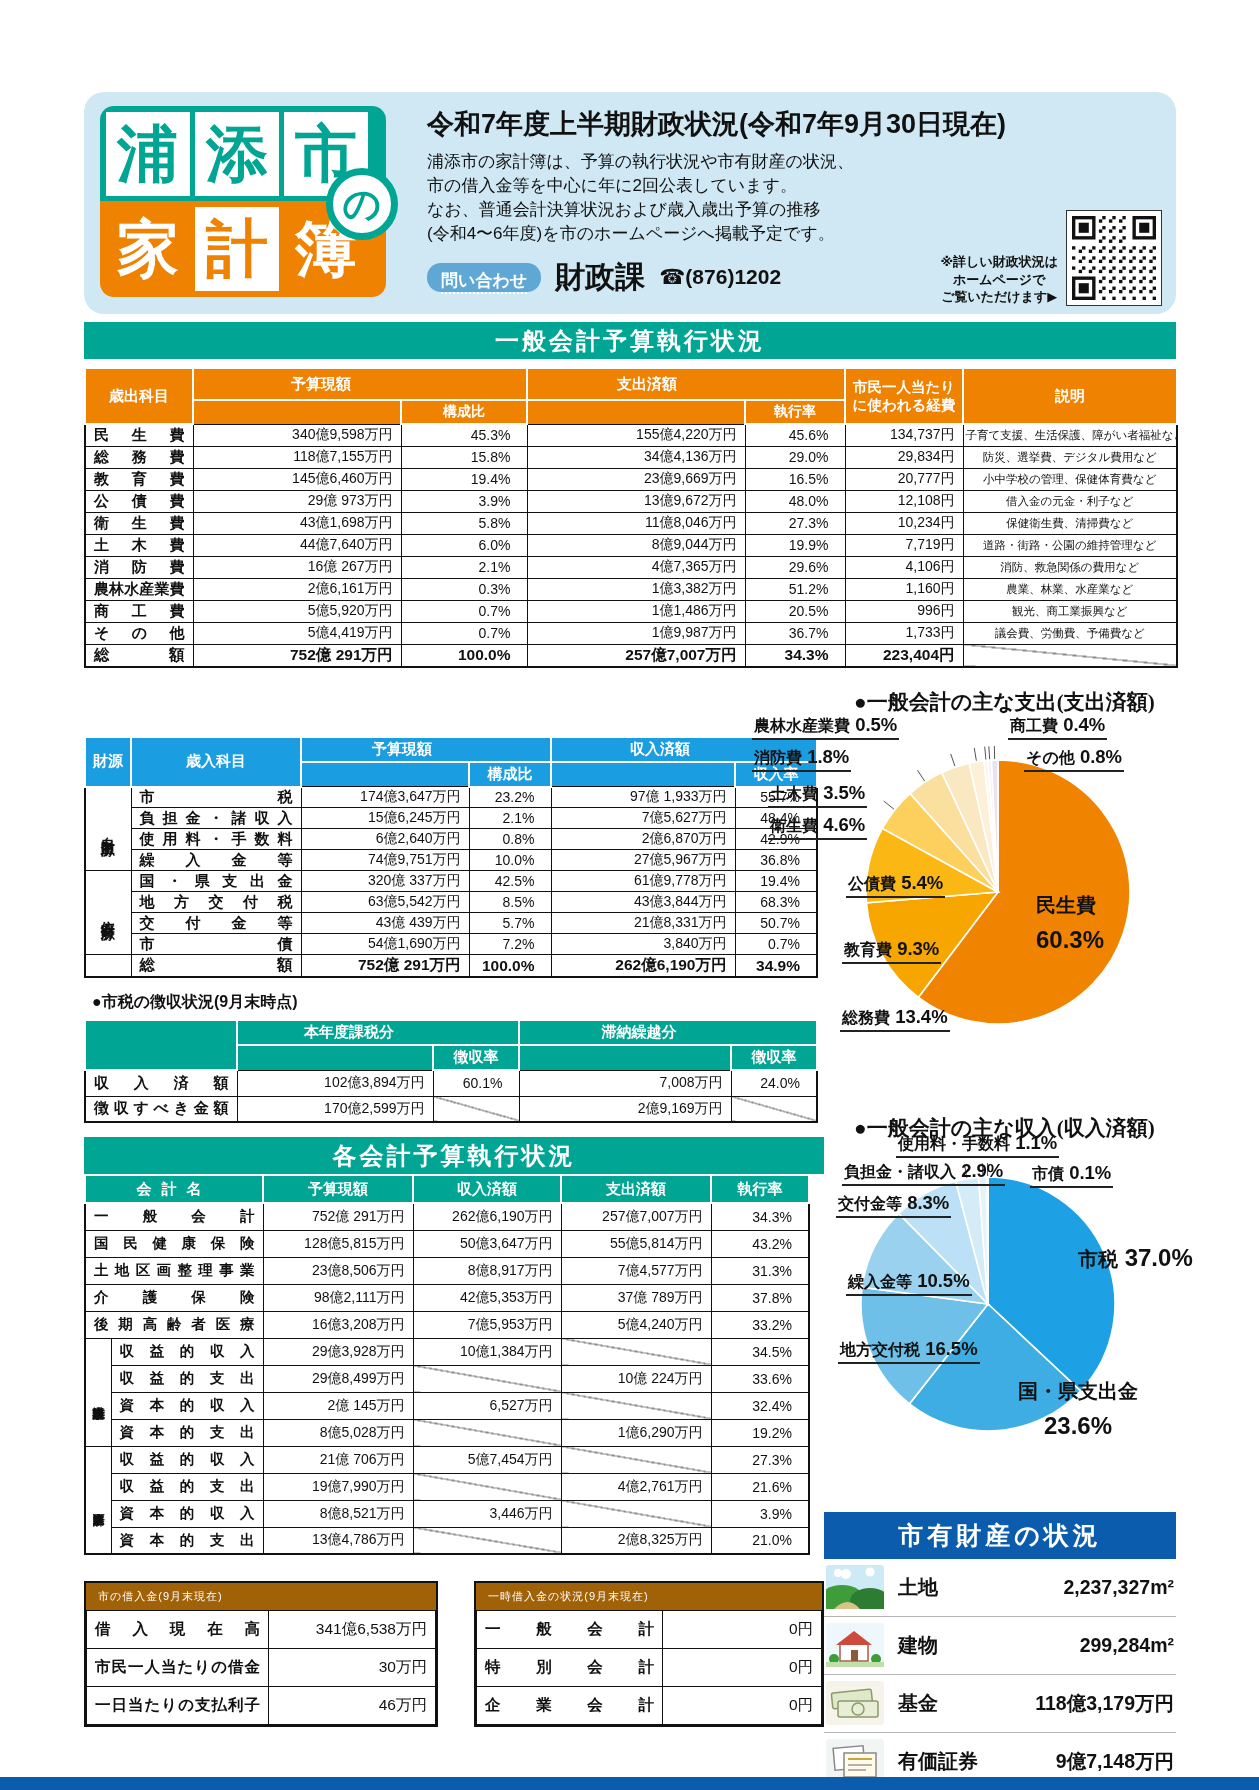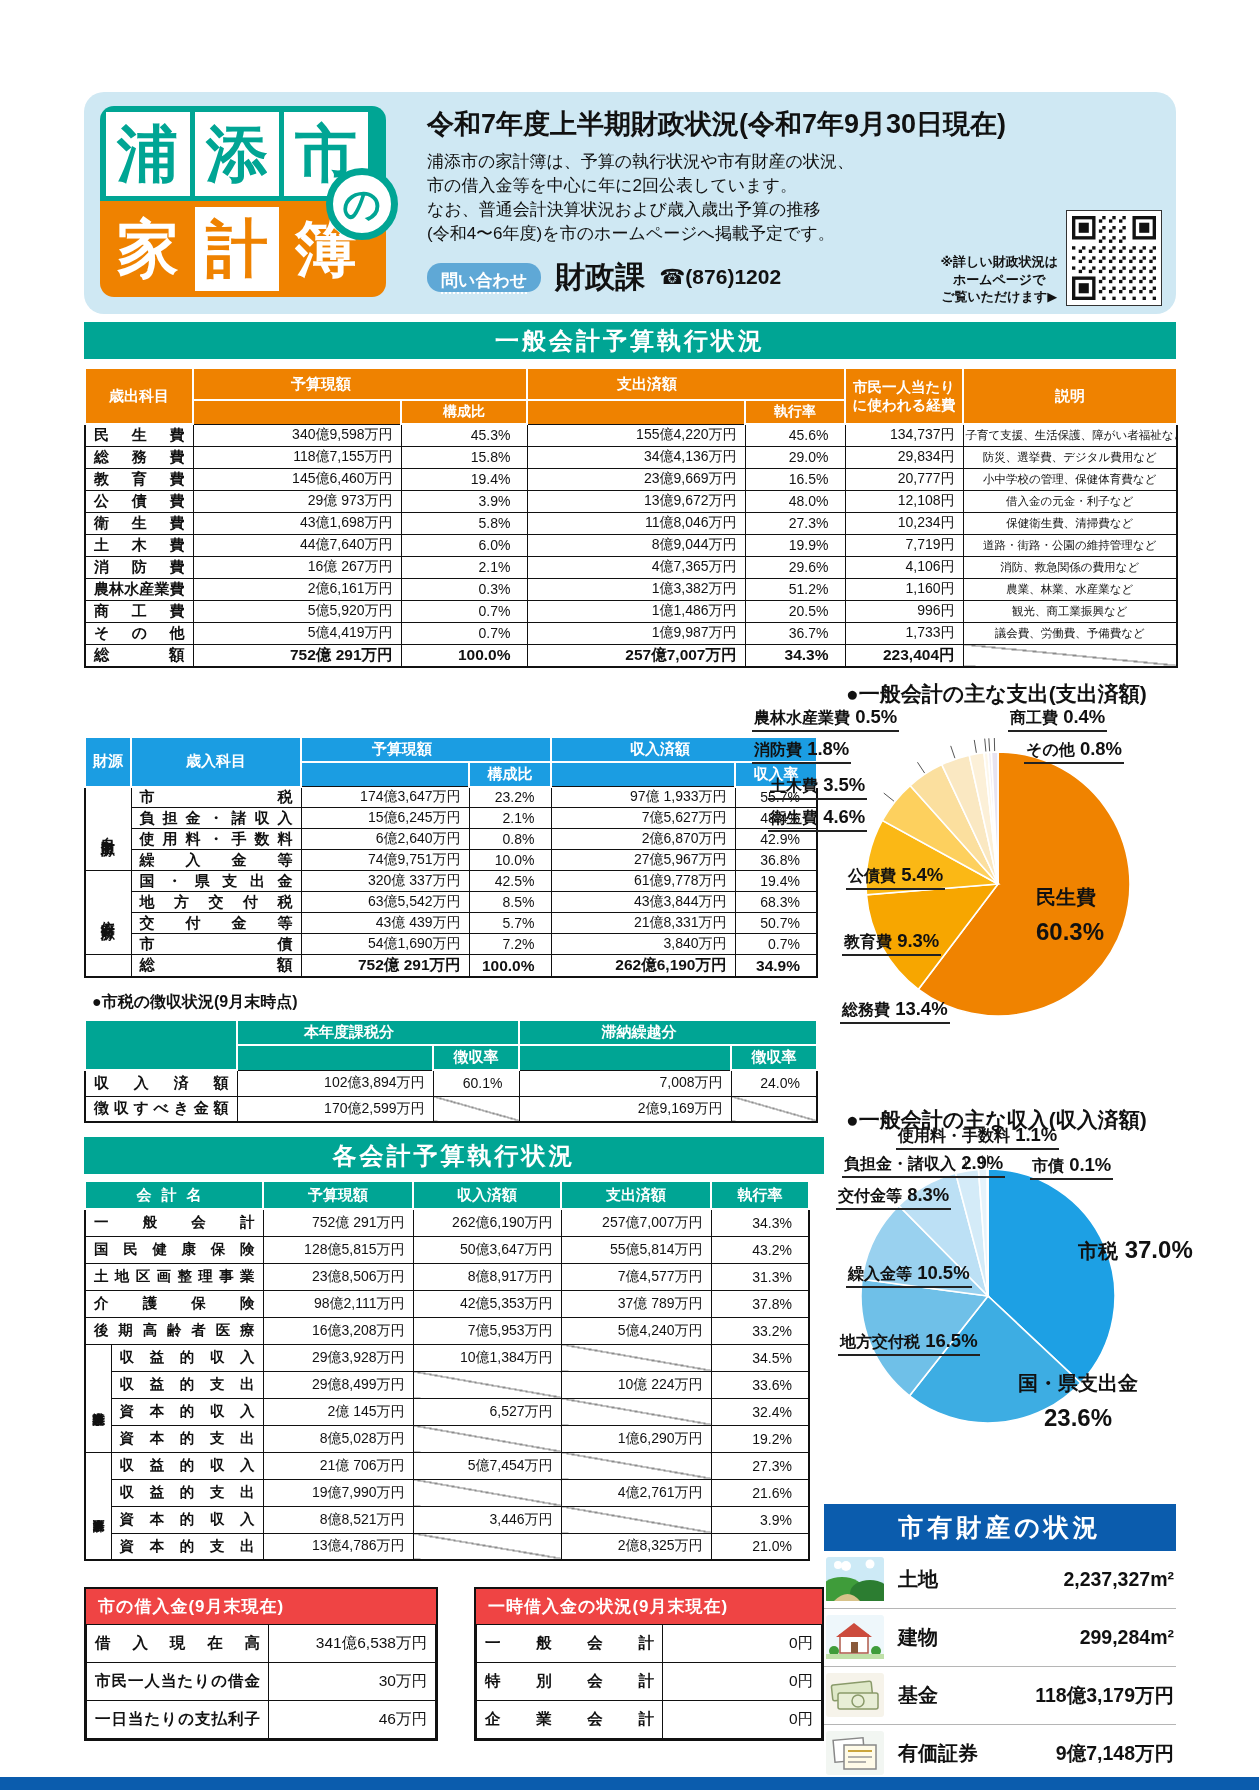--- a/index.html
+++ b/index.html
@@ -69,35 +69,35 @@
   
   .cols{display:flex;margin-top:4px;}
   .leftcol{width:740px;}
   .rightcol{width:352px;margin-left:0px;position:relative;}
 
   .rev-table{width:732px;margin-top:64px;}
   .rev-table td{height:21px;}
   .sec-label{font-size:16px;font-weight:bold;margin:14px 0 6px 8px;}
   .tax-table{width:732px;}
   .tax-table td{height:26px;}
-  .acc-table{width:724px;margin-top:6px;padding-left:12px;}
+  .acc-table{width:724px;margin-top:0;padding-left:12px;}
   .acc-table td{height:27px;}
   .acc-table thead th{height:28px;}
 
   
   .botrow{display:flex;margin-top:26px;gap:36px;}
   .mini{border:2px solid #111;}
-  .mini .mhead{background:#ef4444;color:#fff;font-weight:bold;font-size:17px;
+  .mini .mhead{background:#a16207;color:#fff;font-weight:normal;font-size:11px;
                padding:6px 12px;letter-spacing:1px;}
   .mini table{width:100%;}
   .mini td{border:1px solid #111;height:38px;font-size:15.5px;padding:0 8px;box-sizing:border-box;}
 
   
   .pie-block{position:relative;width:330px;margin-left:14px;}
-  .pie-title{font-size:21px;font-weight:bold;white-space:nowrap;margin:8px;}
+  .pie-title{font-size:21px;font-weight:bold;white-space:nowrap;margin:16px;font-family:Liberation Serif, serif;}
   .plabel{position:absolute;white-space:nowrap;border-bottom:2px solid #222;padding:0 2px 1px 2px;
           font-weight:bold;z-index:4;}
   .plabel .pl-name{font-size:16px;}
   .plabel .pl-pct{font-size:18.5px;}
   .plabel.inside{border-bottom:none;}
   .plabel.inside .pl-name{font-size:20px;}
   .plabel.inside .pl-pct{font-size:24px;margin-top:9px;}
   .plabel.col span{display:block;line-height:1.15;}
   .pieA{height:400px;}
   .pieB{height:372px;margin-top:26px;}

